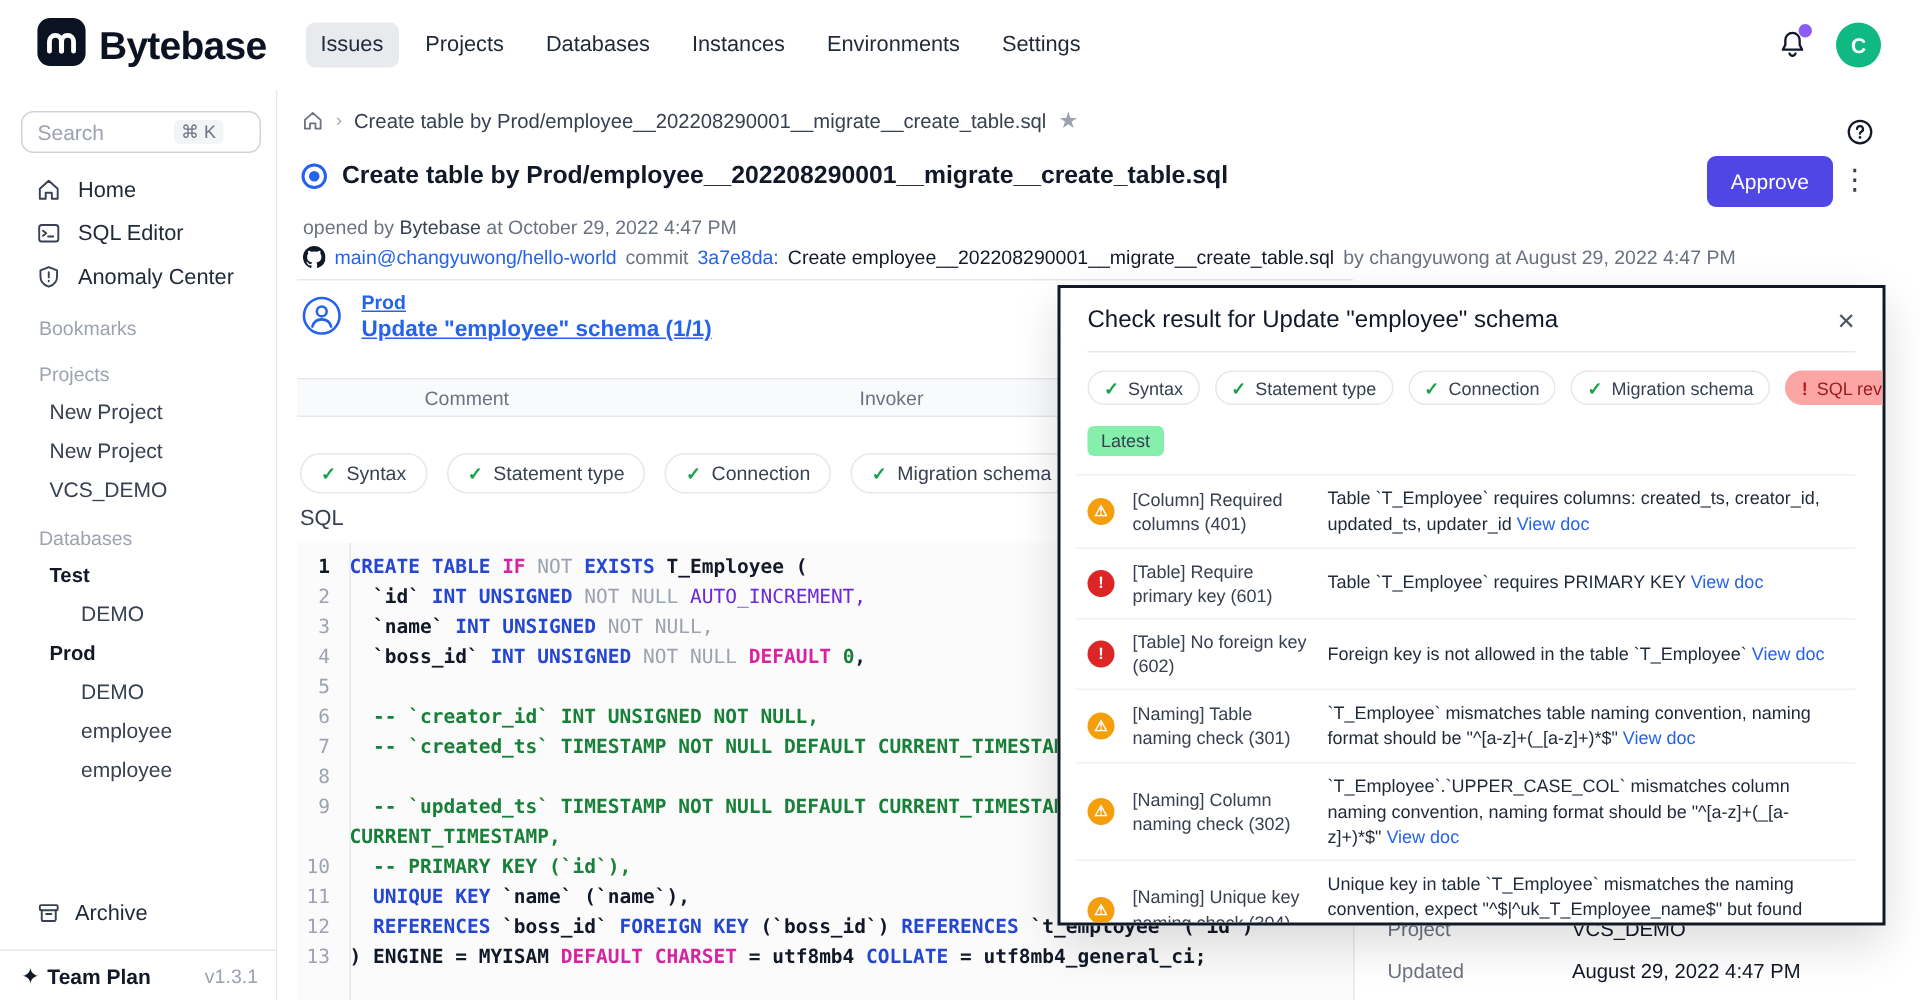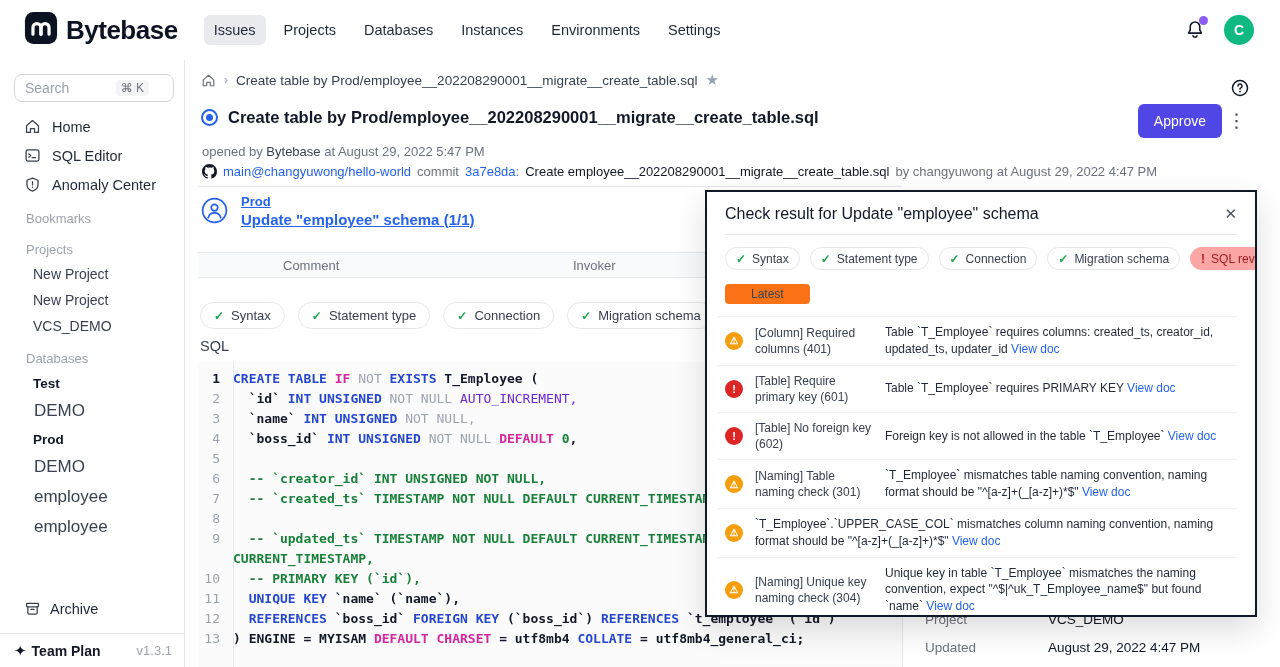--- a/index.html
+++ b/index.html
@@ -27,21 +27,21 @@
   .searchbox { margin:14px 10px 10px 14px; height:28px; border:1px solid #d1d5db; border-radius:8px;
     display:flex; align-items:center; padding:0 24px 0 10px; }
   .search-ph { color:#9ca3af; font-size:14px; flex:1; }
   .kbd { background:#f3f4f6; border-radius:4px; font-size:12px; color:#6b7280; padding:1px 5px; }
   .snav-item { display:flex; align-items:center; gap:11px; padding:6px 0 6px 24px; font-size:14.5px;
     color:#1f2937; cursor:pointer; }
   .snav-item svg { flex:0 0 auto; }
   .sec-label { color:#9ca3af; font-size:13px; padding:12px 0 4px 26px; }
   .side-item { font-size:14px; color:#374151; padding:5px 0 5px 33px; cursor:pointer; }
   .db-env { font-size:13.5px; font-weight:700; color:#111827; padding:6px 0 5px 33px; cursor:pointer; }
-  .db-item { font-size:17px; color:#374151; padding:5px 0 5px 34px; cursor:pointer; }
+  .db-item { font-size:14px; color:#374151; padding:5px 0 5px 54px; cursor:pointer; }
   .archive-row { position:absolute; left:0; bottom:44px; width:100%; display:flex; align-items:center;
     gap:9px; padding:6px 0 6px 24px; font-size:14.5px; color:#1f2937; cursor:pointer; }
   .side-footer { position:absolute; left:0; bottom:0; width:100%; height:34px; border-top:1px solid #e5e7eb;
     display:flex; align-items:center; padding:0 12px 0 14px; gap:5px; }
   .plan-name { font-size:14px; font-weight:600; color:#111827; }
   .plan-ver { margin-left:auto; font-size:13px; color:#9ca3af; }
   .sparkle { color:#111827; font-size:15px; }
 
   
   .main { position:absolute; left:185px; top:60px; width:1095px; height:607px; background:#fff; }
@@ -113,22 +113,22 @@
 
   
   .modal { position:absolute; left:705px; top:190px; width:552px; height:427px; background:#fff;
     border:2px solid #111827; box-shadow:0 12px 30px rgba(0,0,0,.14); z-index:50; overflow:hidden; }
   .modal-head { display:flex; align-items:center; padding:13px 18px 11px 18px; }
   .modal-title { font-size:16px; font-weight:500; color:#111827; }
   .modal-close { margin-left:auto; color:#4b5563; font-size:15px; cursor:pointer; }
   .modal-hr { height:1px; background:#e5e7eb; margin:0 18px; }
   .modal-checks { display:flex; gap:10px; padding:12px 18px 0 18px; }
   .modal-checks .pill { height:23px; padding:0 10px; font-size:12px; gap:6px; }
-  .latest-chip { display:inline-block; margin:14px 0 0 18px; background:#f97316; border-radius:4px;
-    padding:3px 26px; font-size:12px; color:#374151; cursor:pointer; }
+  .latest-chip { display:inline-block; margin:14px 0 0 18px; background:#86efac; border-radius:4px;
+    padding:3px 9px; font-size:12px; color:#374151; cursor:pointer; }
   .mlist { margin:12px 18px 0 10px; border-top:1px solid #eef0f3; }
   .mrow { display:flex; align-items:center; gap:12px; padding:7px 0; border-bottom:1px solid #eef0f3; }
   .mic { flex:0 0 18px; width:18px; height:18px; border-radius:50%; display:flex; align-items:center;
     justify-content:center; color:#fff; font-size:10px; font-weight:700; margin-left:8px; }
   .mic.warning { background:#f59e0b; }
   .mic.error { background:#dc2626; font-size:11px; }
   .mrule { flex:0 0 118px; font-size:12px; color:#374151; line-height:1.35; }
   .mdetail { flex:1; font-size:12px; color:#1f2937; line-height:1.4; padding-right:10px; }
   .mdetail a { color:#2563eb; text-decoration:none; }
 </style>
@@ -246,21 +246,21 @@
           <i></i>
         </span>
       <span class="issue-title">Create table by Prod/employee__202208290001__migrate__create_table.sql</span>
     </div>
     <button class="approve-btn" style="background:#4f46e5">Approve</button>
     <div class="kebab">⋮</div>
 
     <div class="meta-line" style="top:84px">
       <span>opened by</span>
       <span class="meta-strong">Bytebase</span>
-      <span>at August 29, 2022 5:47 PM</span>
+      <span>at October 29, 2022 4:47 PM</span>
     </div>
     <div class="meta-line gh-line" style="top:104px">
       <svg width="15" height="15" viewBox="0 0 16 16">
           <path fill="#111827" d="M8 0C3.58 0 0 3.58 0 8c0 3.54 2.29 6.53 5.47 7.59.4.07.55-.17.55-.38 0-.19-.01-.82-.01-1.49-2.01.37-2.53-.49-2.69-.94-.09-.23-.48-.94-.82-1.13-.28-.15-.68-.52-.01-.53.63-.01 1.08.58 1.23.82.72 1.21 1.87.87 2.33.66.07-.52.28-.87.51-1.07-1.78-.2-3.64-.89-3.64-3.95 0-.87.31-1.59.82-2.15-.08-.2-.36-1.02.08-2.12 0 0 .67-.21 2.2.82a7.42 7.42 0 0 1 4 0c1.53-1.04 2.2-.82 2.2-.82.44 1.1.16 1.92.08 2.12.51.56.82 1.27.82 2.15 0 3.07-1.87 3.75-3.65 3.95.29.25.54.73.54 1.48 0 1.07-.01 1.93-.01 2.2 0 .21.15.46.55.38A8.01 8.01 0 0 0 16 8c0-4.42-3.58-8-8-8z"></path>
         </svg>
       <span class="link">main@changyuwong/hello-world</span>
       <span>commit</span>
       <span class="link">3a7e8da:</span>
       <span class="meta-dark">Create employee__202208290001__migrate__create_table.sql</span>
       <span>by changyuwong at August 29, 2022 4:47 PM</span>
@@ -356,20 +356,21 @@
           <div class="mrule">[Table] No foreign key (602)</div>
           <div class="mdetail">Foreign key is not allowed in the table `T_Employee` <a href="#">View doc</a></div>
         </div>
         <div class="mrow">
           <div class="mic warning">⚠</div>
           <div class="mrule">[Naming] Table naming check (301)</div>
           <div class="mdetail">`T_Employee` mismatches table naming convention, naming format should be "^[a-z]+(_[a-z]+)*$" <a href="#">View doc</a></div>
         </div>
         <div class="mrow">
           <div class="mic warning">⚠</div>
+          <div class="mrule">[Naming] Column naming check (302)</div>
           <div class="mdetail">`T_Employee`.`UPPER_CASE_COL` mismatches column naming convention, naming format should be "^[a-z]+(_[a-z]+)*$" <a href="#">View doc</a></div>
         </div>
         <div class="mrow">
           <div class="mic warning">⚠</div>
           <div class="mrule">[Naming] Unique key naming check (304)</div>
           <div class="mdetail">Unique key in table `T_Employee` mismatches the naming convention, expect "^$|^uk_T_Employee_name$" but found `name` <a href="#">View doc</a></div>
         </div>
       </div>
   </div>
 

